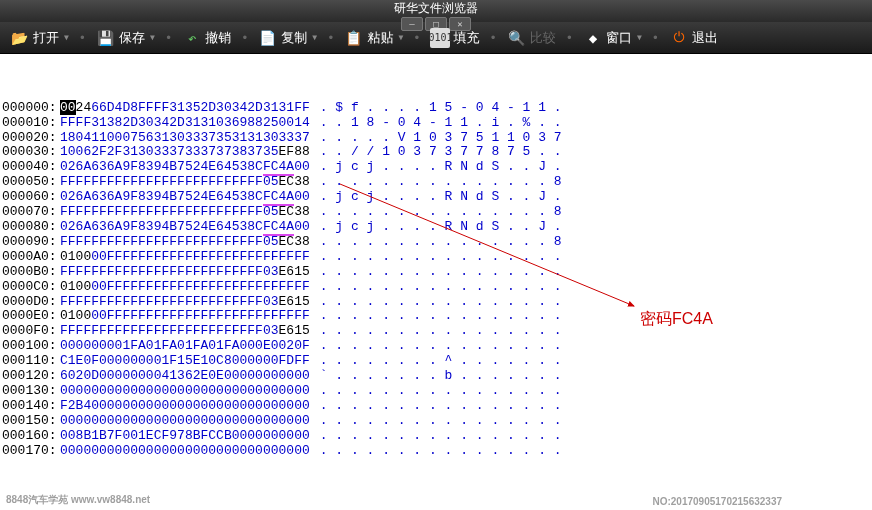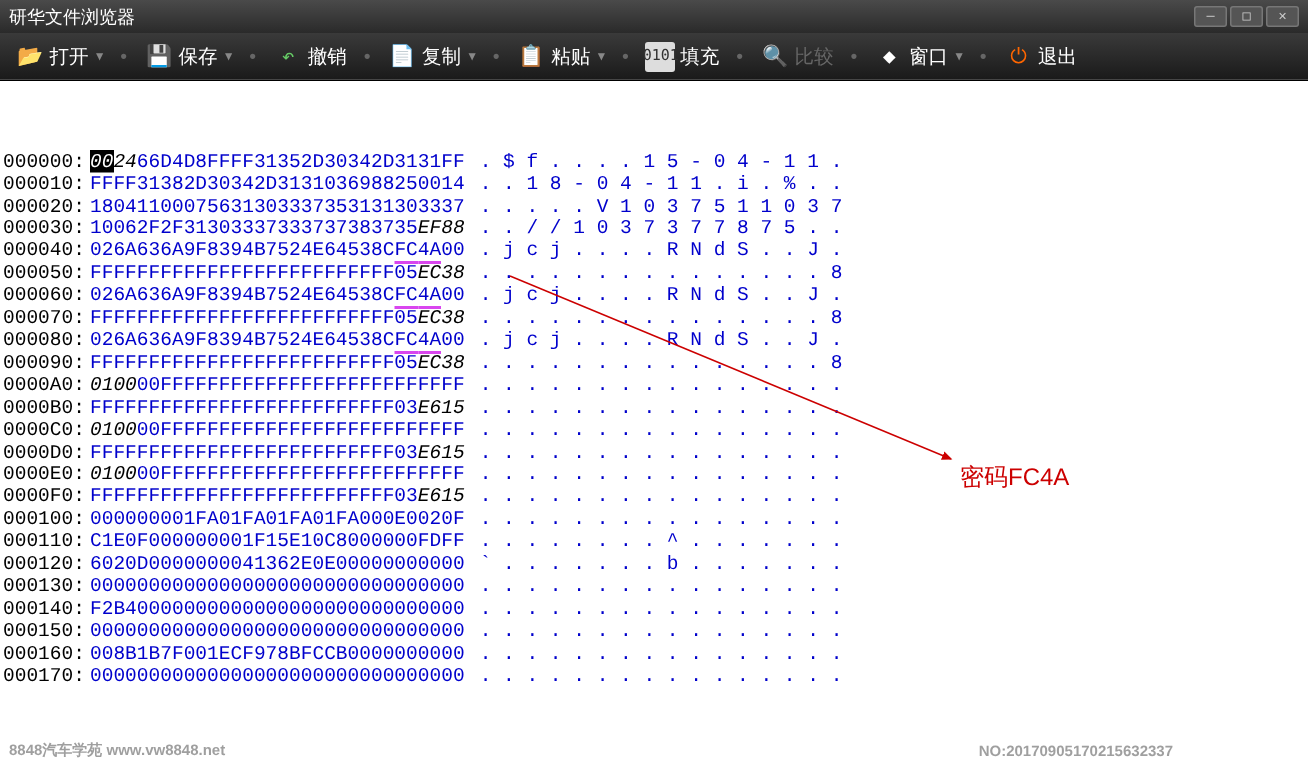--- a/index.html
+++ b/index.html
@@ -14,20 +14,21 @@
 }
 .titlebar {
   background: linear-gradient(to bottom, #4a4a4a, #2a2a2a);
   color: #fff;
   height: 22px;
   display: flex;
   align-items: center;
   padding: 0 6px;
   font-size: 12px;
   justify-content: space-between;
+  flex-direction: column;
 }
 .titlebar-buttons { display: flex; gap: 2px; }
 .titlebar-btn {
   width: 22px; height: 14px;
   background: #555;
   border: 1px solid #777;
   border-radius: 2px;
   display: flex;
   align-items: center;
   justify-content: center;
@@ -71,21 +72,21 @@
   font-family: "Courier New", monospace;
   font-size: 13px;
   line-height: 14.9px;
   padding: 2px 2px;
   white-space: pre;
   position: relative;
 }
 .hex-row { display: flex; }
 .offset { color: #000; width: 58px; }
 .hexbyte { color: #0000cc; }
-.hexbyte.blk { color: #000; font-style: italic; }
+.hexbyte.blk { color: #000; }
 .ascii { color: #0000cc; margin-left: 10px; }
 .sel { background: #000; color: #fff; }
 .underline-red { border-bottom: 2px solid #d946ef; }
 .arrow-svg {
   position: absolute;
   top: 0; left: 0;
   pointer-events: none;
 }
 .annotation {
   position: absolute;

